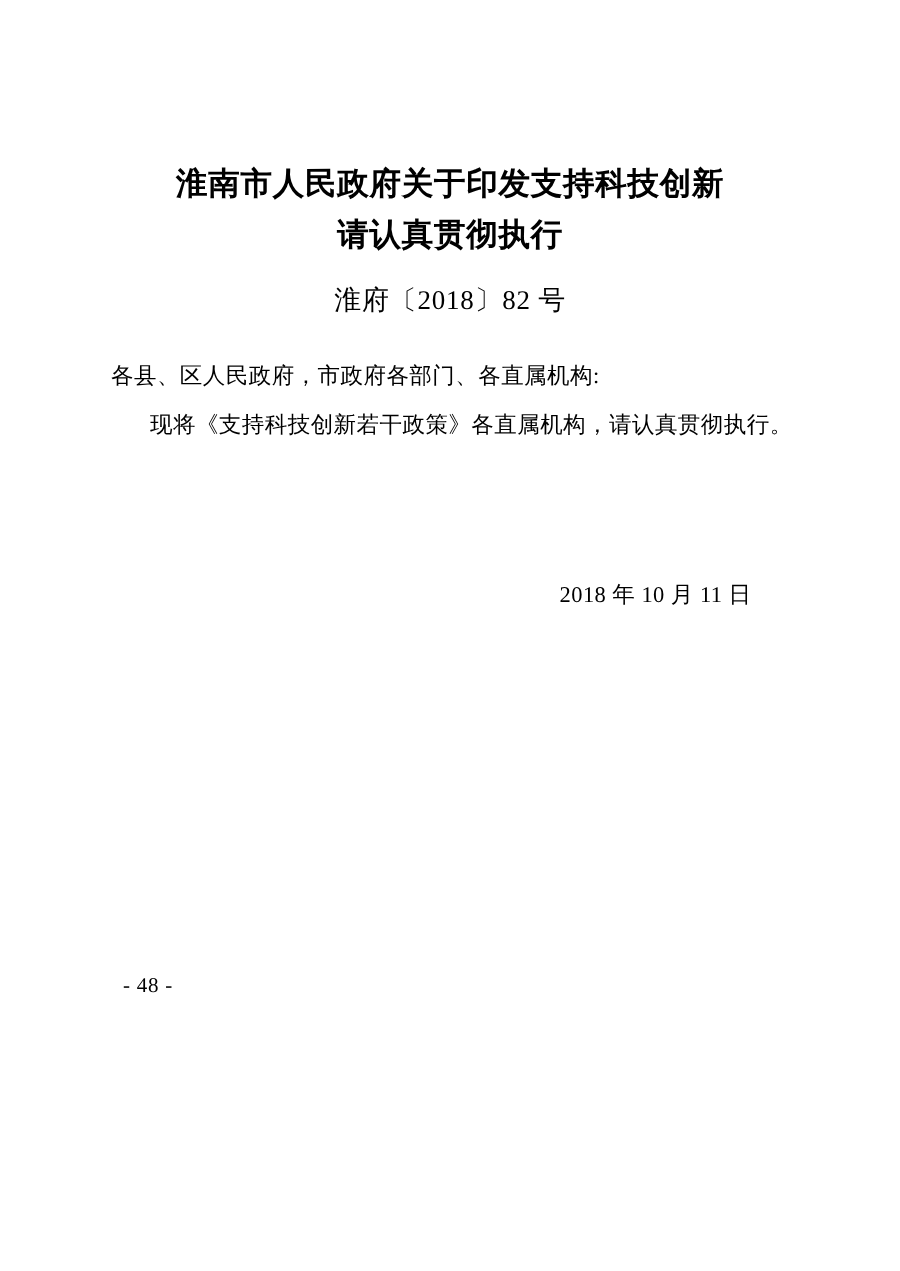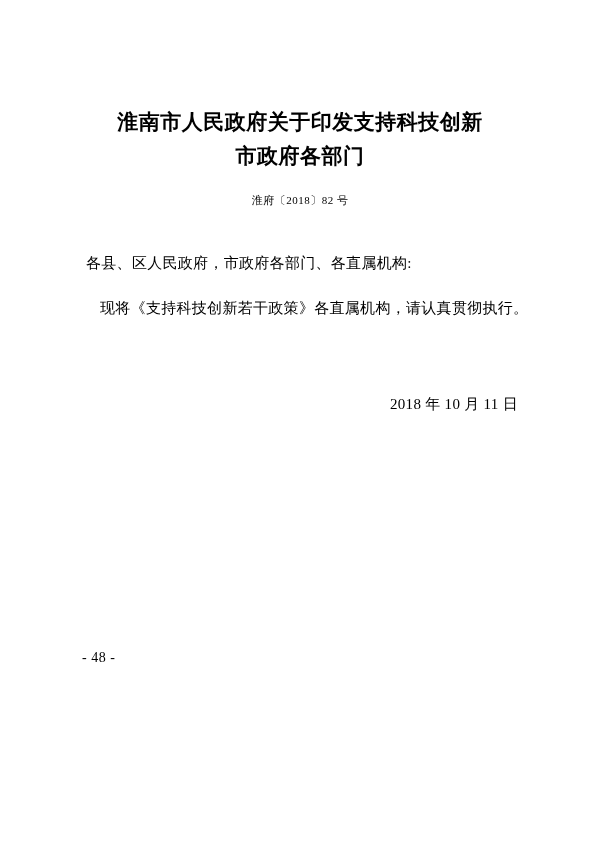--- a/index.html
+++ b/index.html
@@ -31,66 +31,66 @@
     letter-spacing: 0.5px;
     font-family: "Liberation Serif", "DejaVu Serif", serif;
   }
   .doc-title .line {
     display: block;
   }
   .doc-number {
     margin: 0;
     padding-top: 16px;
     text-align: center;
-    font-size: 11px;
+    font-size: 18px;
     line-height: 22px;
     letter-spacing: 0.5px;
   }
   .body-block {
     padding-top: 22px;
     font-size: 15px;
     line-height: 29px;
     letter-spacing: 0.3px;
   }
   .salutation {
-    margin: 16px;
+    margin: 4px;
     text-indent: 0;
   }
   .para {
     margin: 0;
     text-indent: 2em;
   }
   .signature-block {
     padding-top: 68px;
     font-size: 15px;
     line-height: 26px;
     text-align: right;
     padding-right: 12px;
     letter-spacing: 0.3px;
   }
   .date-line {
-    margin: 0;
+    margin: 17px;
   }
   .page-number {
     position: absolute;
     left: 70px;
     bottom: 55px;
     font-size: 14px;
     letter-spacing: 0.5px;
     margin-left: 12px;
   }
 </style>
 </head>
 <body>
 
 <div class="page">
 
   <h1 class="doc-title">
     <span class="line">淮南市人民政府关于印发支持科技创新</span>
-    <span class="line">市政府各部门</span>
+    <span class="line">请认真贯彻执行</span>
   </h1>
 
   <p class="doc-number">淮府〔2018〕82 号</p>
 
   <div class="body-block">
     <p class="salutation">各县、区人民政府，市政府各部门、各直属机构:</p>
     <p class="para">现将《支持科技创新若干政策》各直属机构，请认真贯彻执行。</p>
   </div>
 
   <div class="signature-block">

